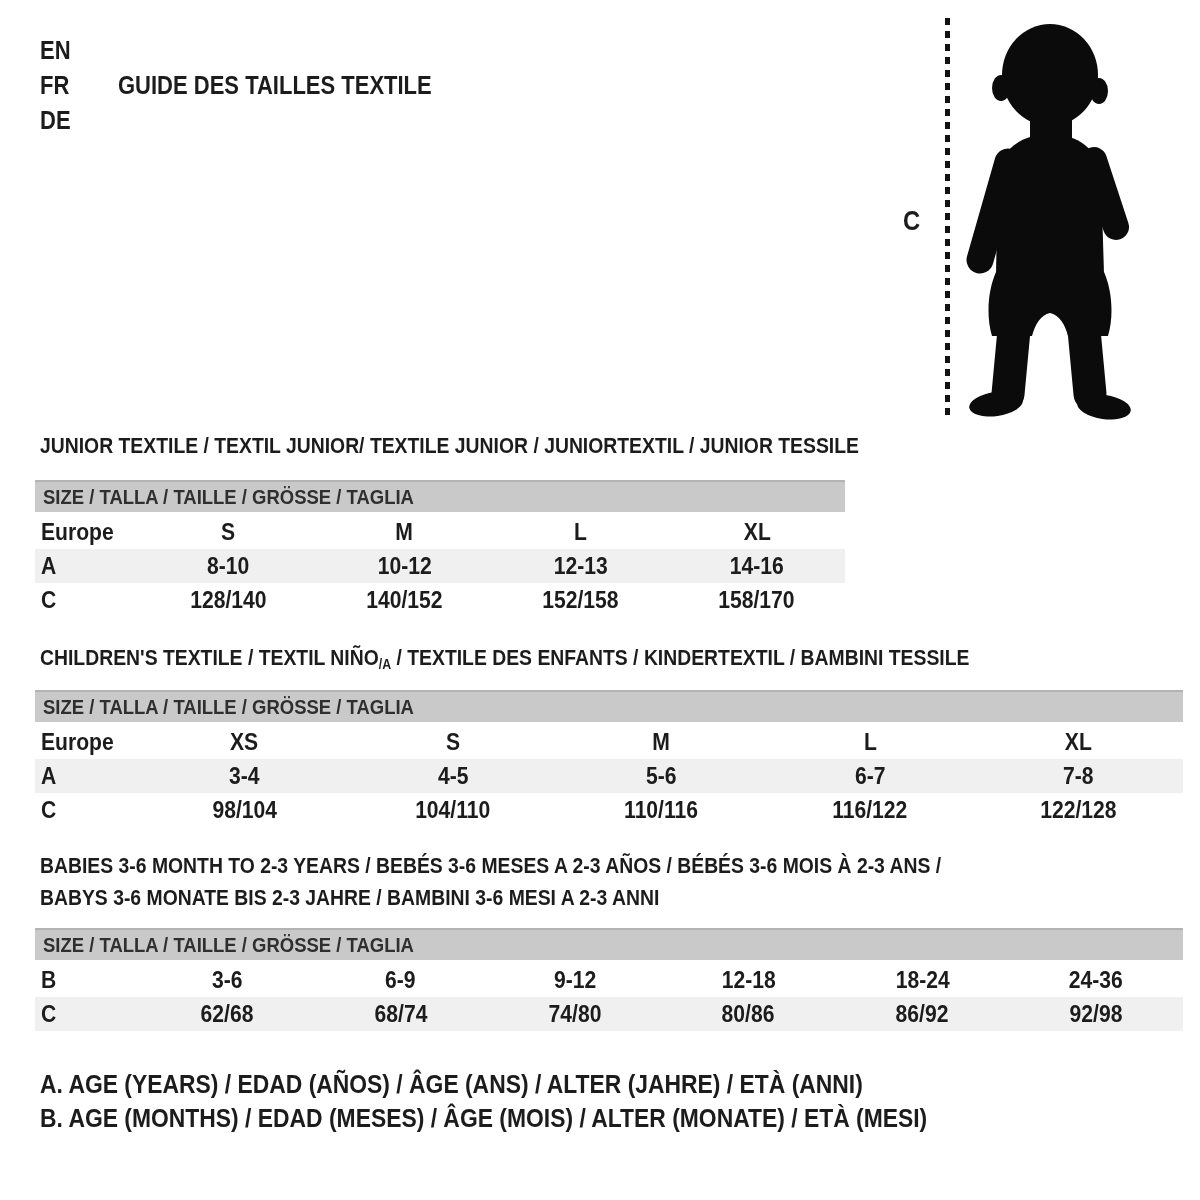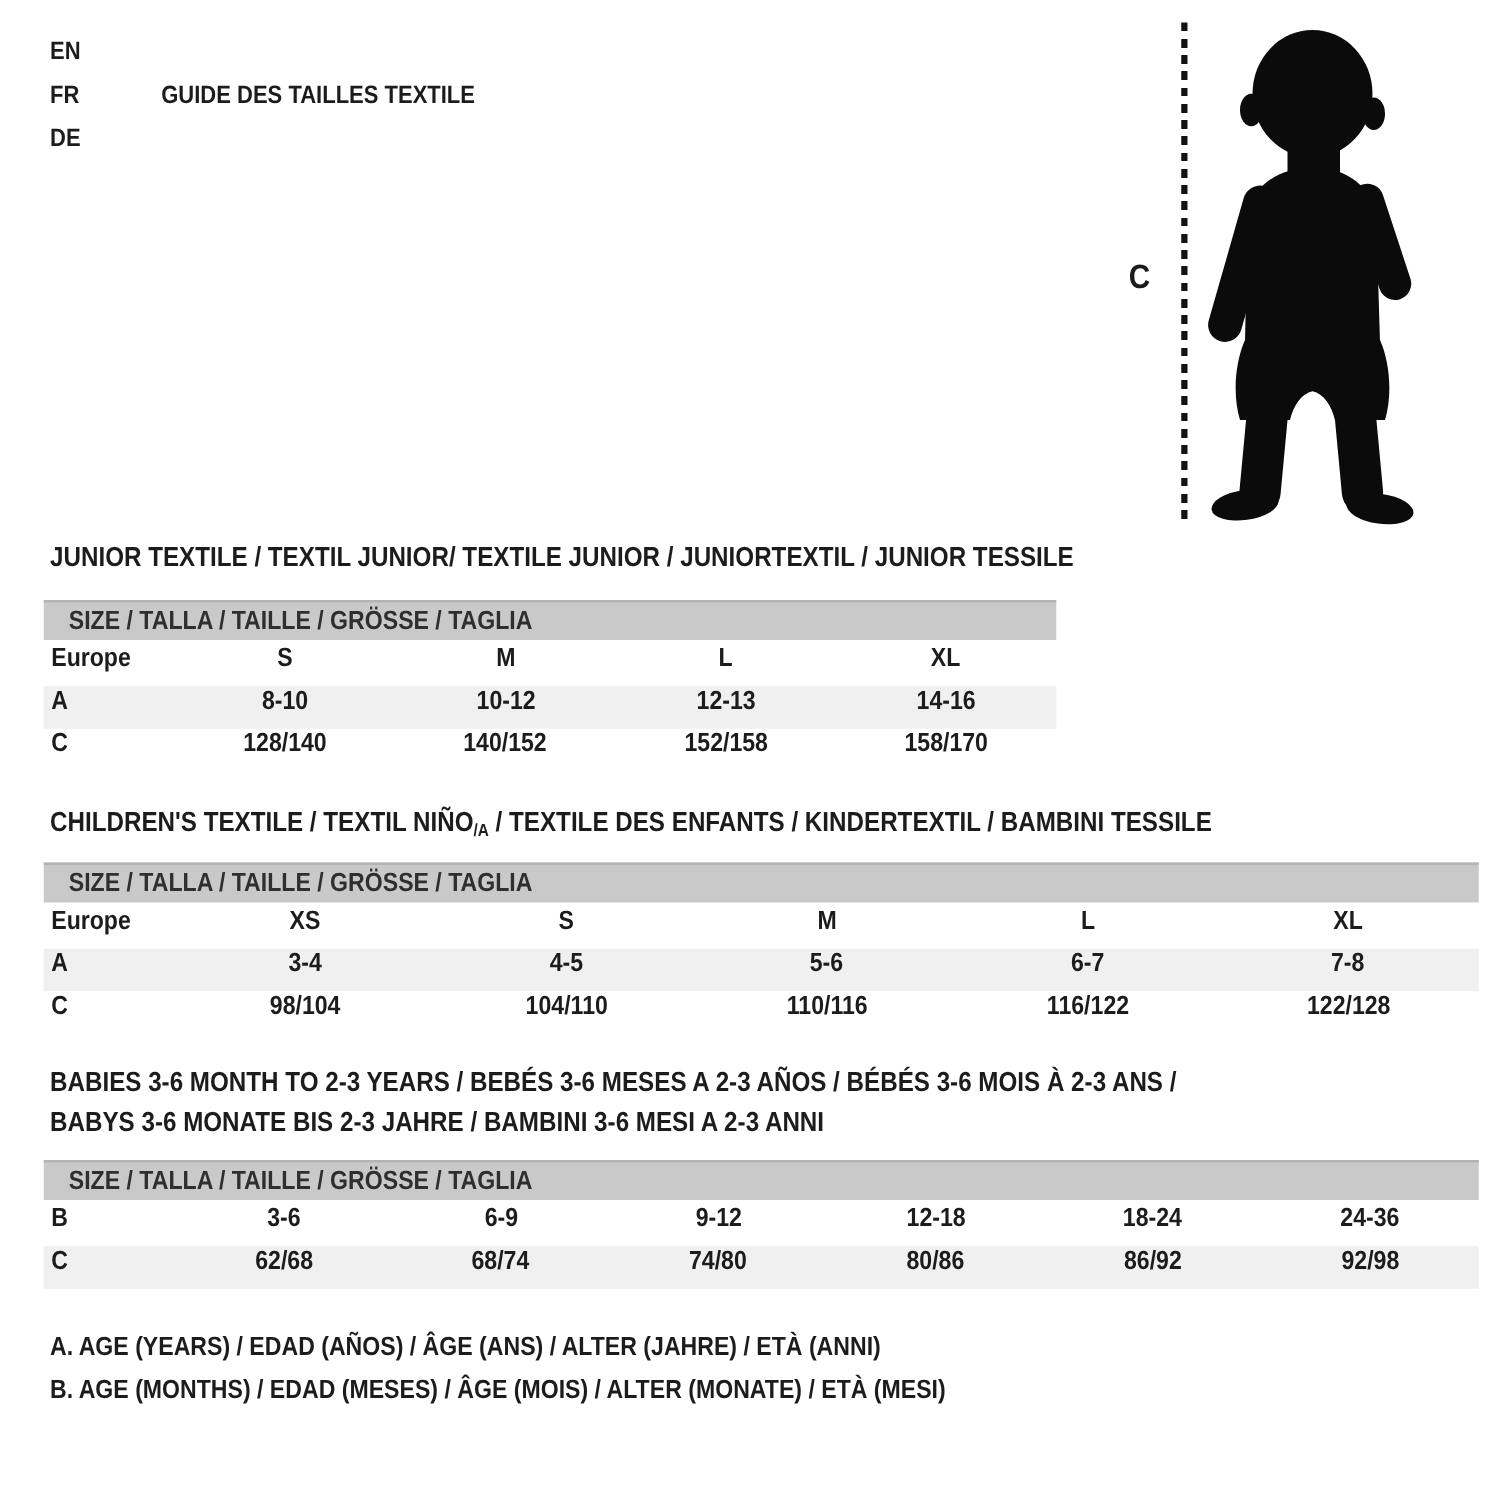--- a/index.html
+++ b/index.html
@@ -9,47 +9,47 @@
     font-family:"Liberation Sans","DejaVu Sans",sans-serif;
     font-weight:bold;
   }
   .abs{position:absolute;}
   
   .cnd{display:inline-block;transform:scaleX(0.88);transform-origin:0 50%;white-space:nowrap;}
   .ctr .cnd{transform-origin:50% 50%;}
 
   
   .lang-list{left:40px;top:30px;}
-  .lang-row{display:flex;height:35px;align-items:flex-start;font-size:20px;gap:11px;}
+  .lang-row{display:flex;height:35px;align-items:flex-end;font-size:25px;}
   .lang-code{width:78px;}
 
   
   .dotline{
     left:945px;top:18px;width:5px;height:402px;
     background:repeating-linear-gradient(to bottom,#121212 0 7px,transparent 7px 13px);
   }
   .measure-c{left:903px;top:206px;font-size:27px;}
   .baby-svg{left:958px;top:22px;}
 
   
   .ttl{font-size:22px;white-space:nowrap;}
   .ttl .subsm{font-size:14px;vertical-align:-4px;}
   .tbl{box-sizing:border-box;}
   .bar{
     background:#c9c9c9;border-top:2px solid #b3b3b3;box-sizing:border-box;
-    height:32px;display:flex;align-items:center;padding-left:20px;
+    height:32px;display:flex;align-items:center;padding-left:8px;
     font-size:21px;color:#2f2f2f;margin-bottom:3px;
   }
-  .trow{display:flex;height:34px;font-size:21px;}
+  .trow{display:flex;height:34px;align-items:center;font-size:24px;}
   .trow.alt{background:#f0f0f0;}
   .tlabel{width:105px;padding-left:6px;box-sizing:border-box;text-align:left;}
   .tcell{flex:1;text-align:center;}
 
   
-  .legend-line{height:34px;display:flex;align-items:flex-start;font-size:21px;}
+  .legend-line{height:34px;display:flex;align-items:flex-end;font-size:26px;}
 </style>
 </head>
 <body>
 
 <div class="abs lang-list">
   <div class="lang-row">
     <div class="lang-code"><span class="cnd">EN</span></div>
   </div>
   <div class="lang-row">
     <div class="lang-code"><span class="cnd">FR</span></div>

